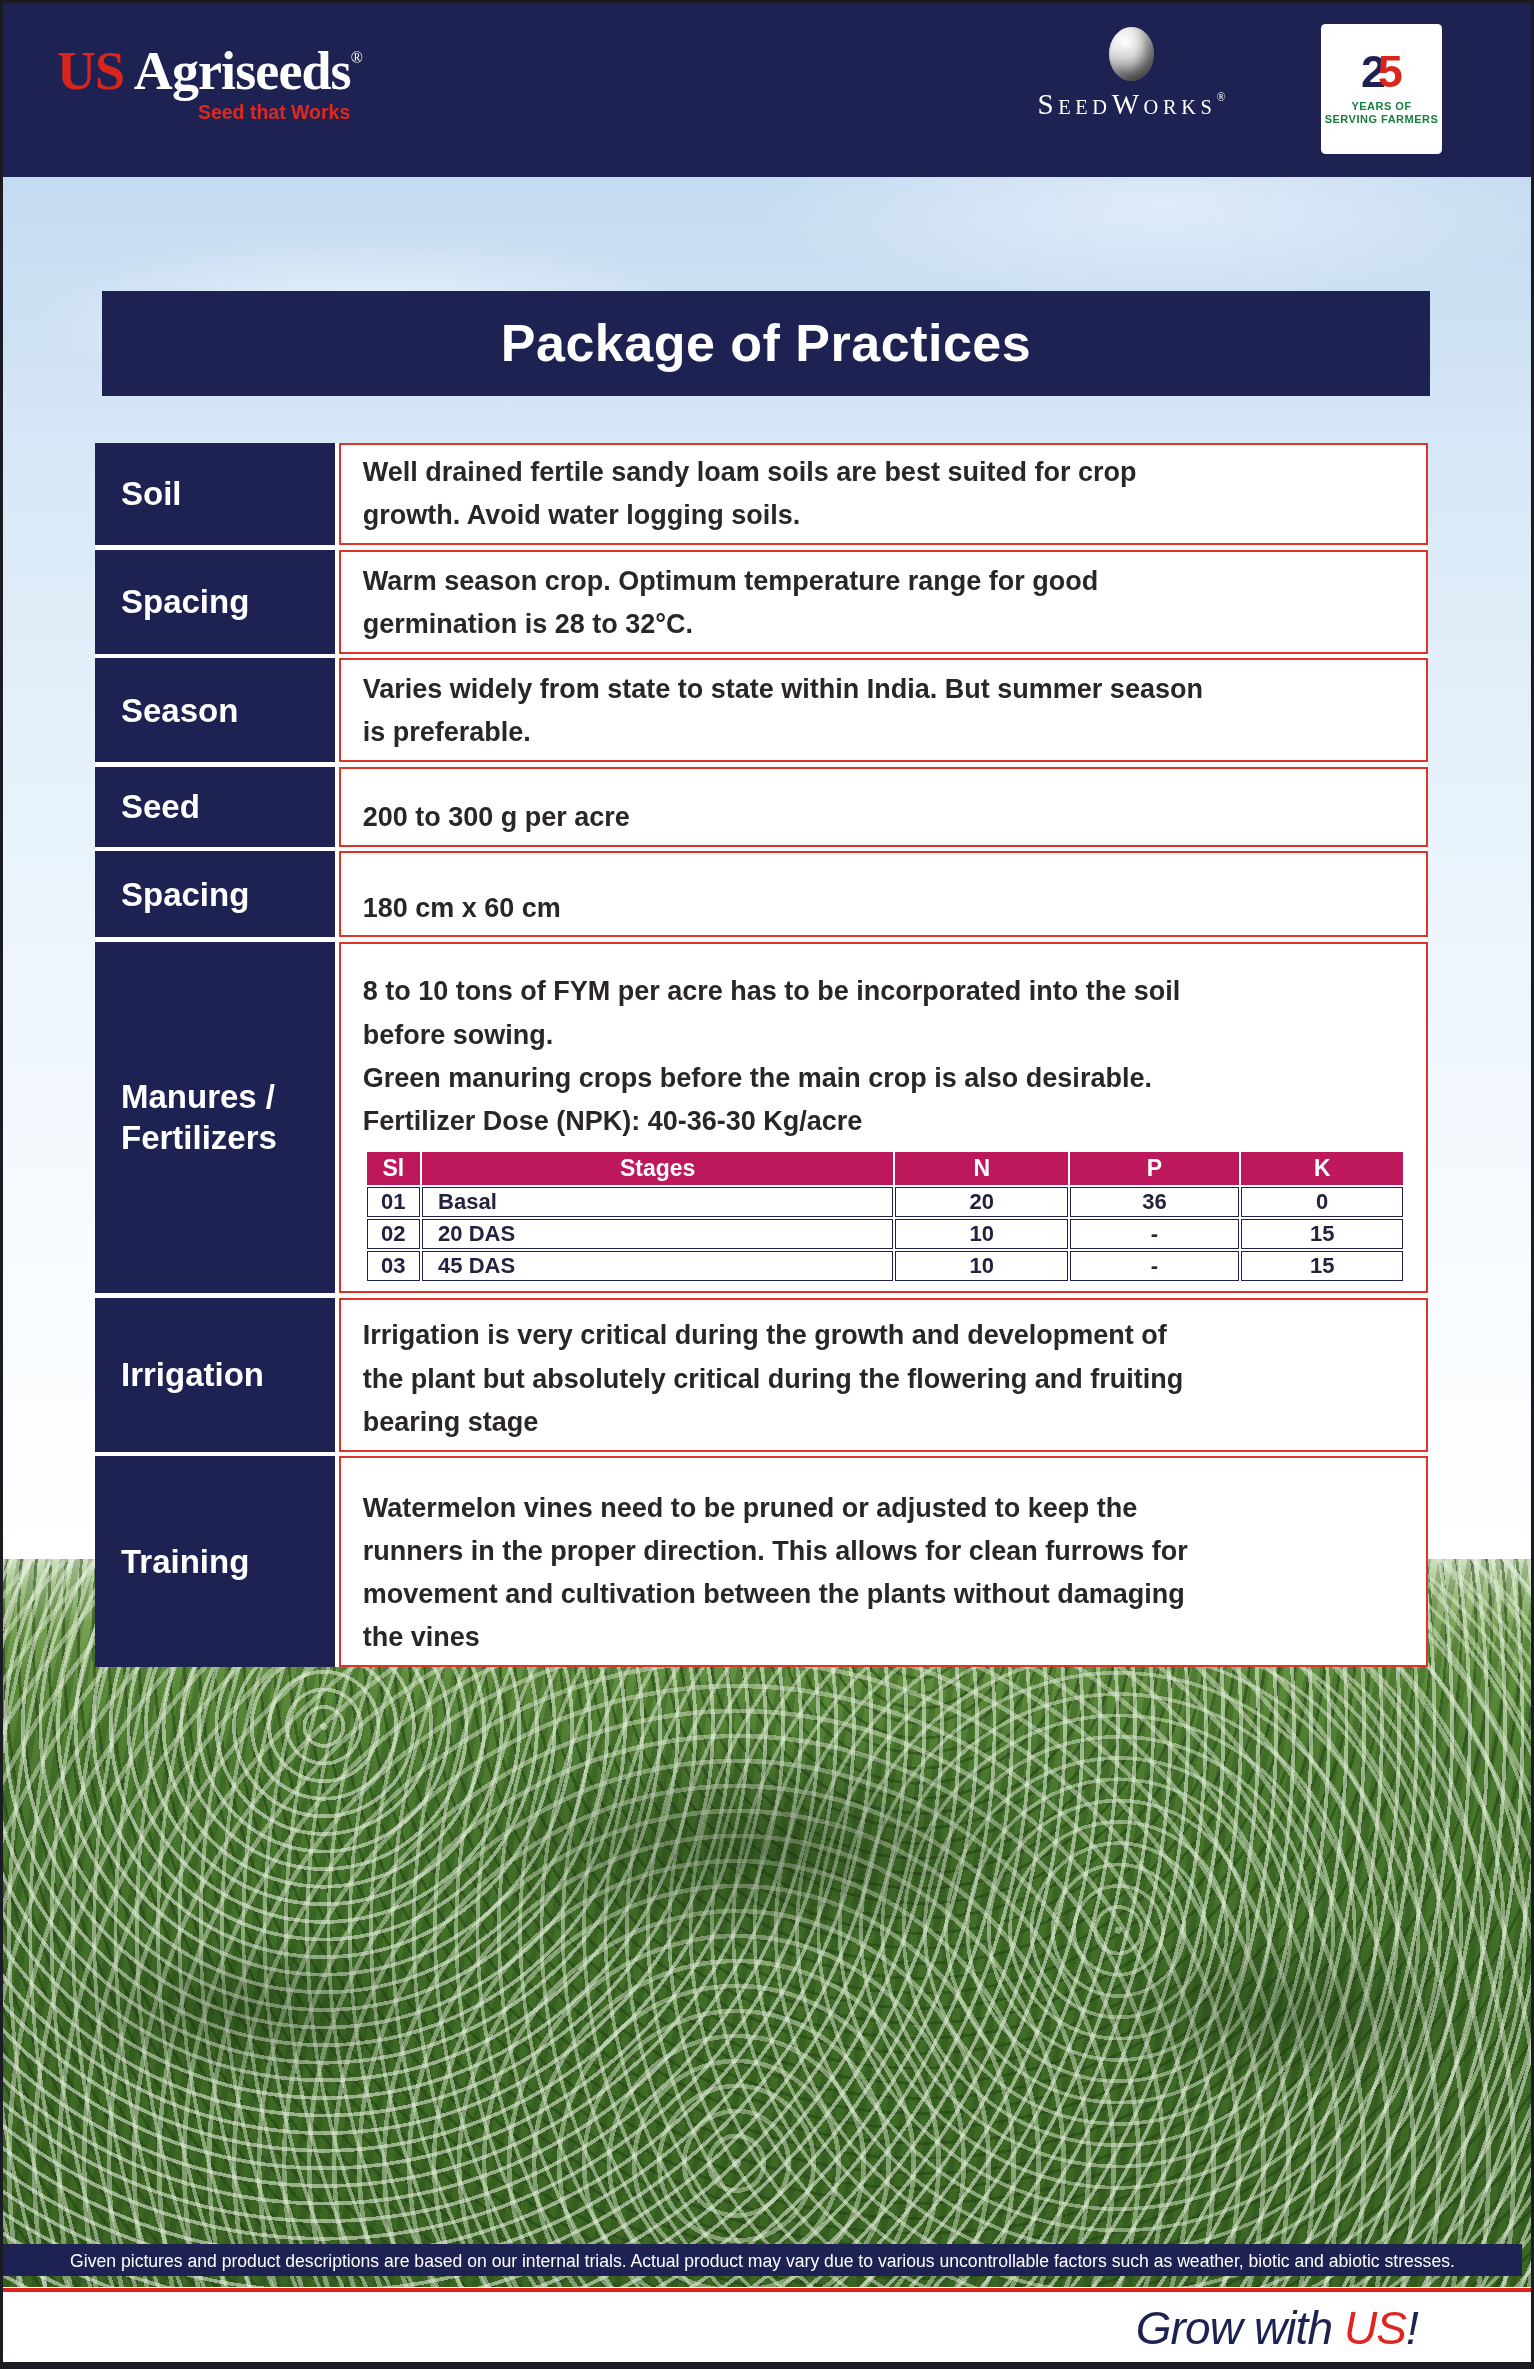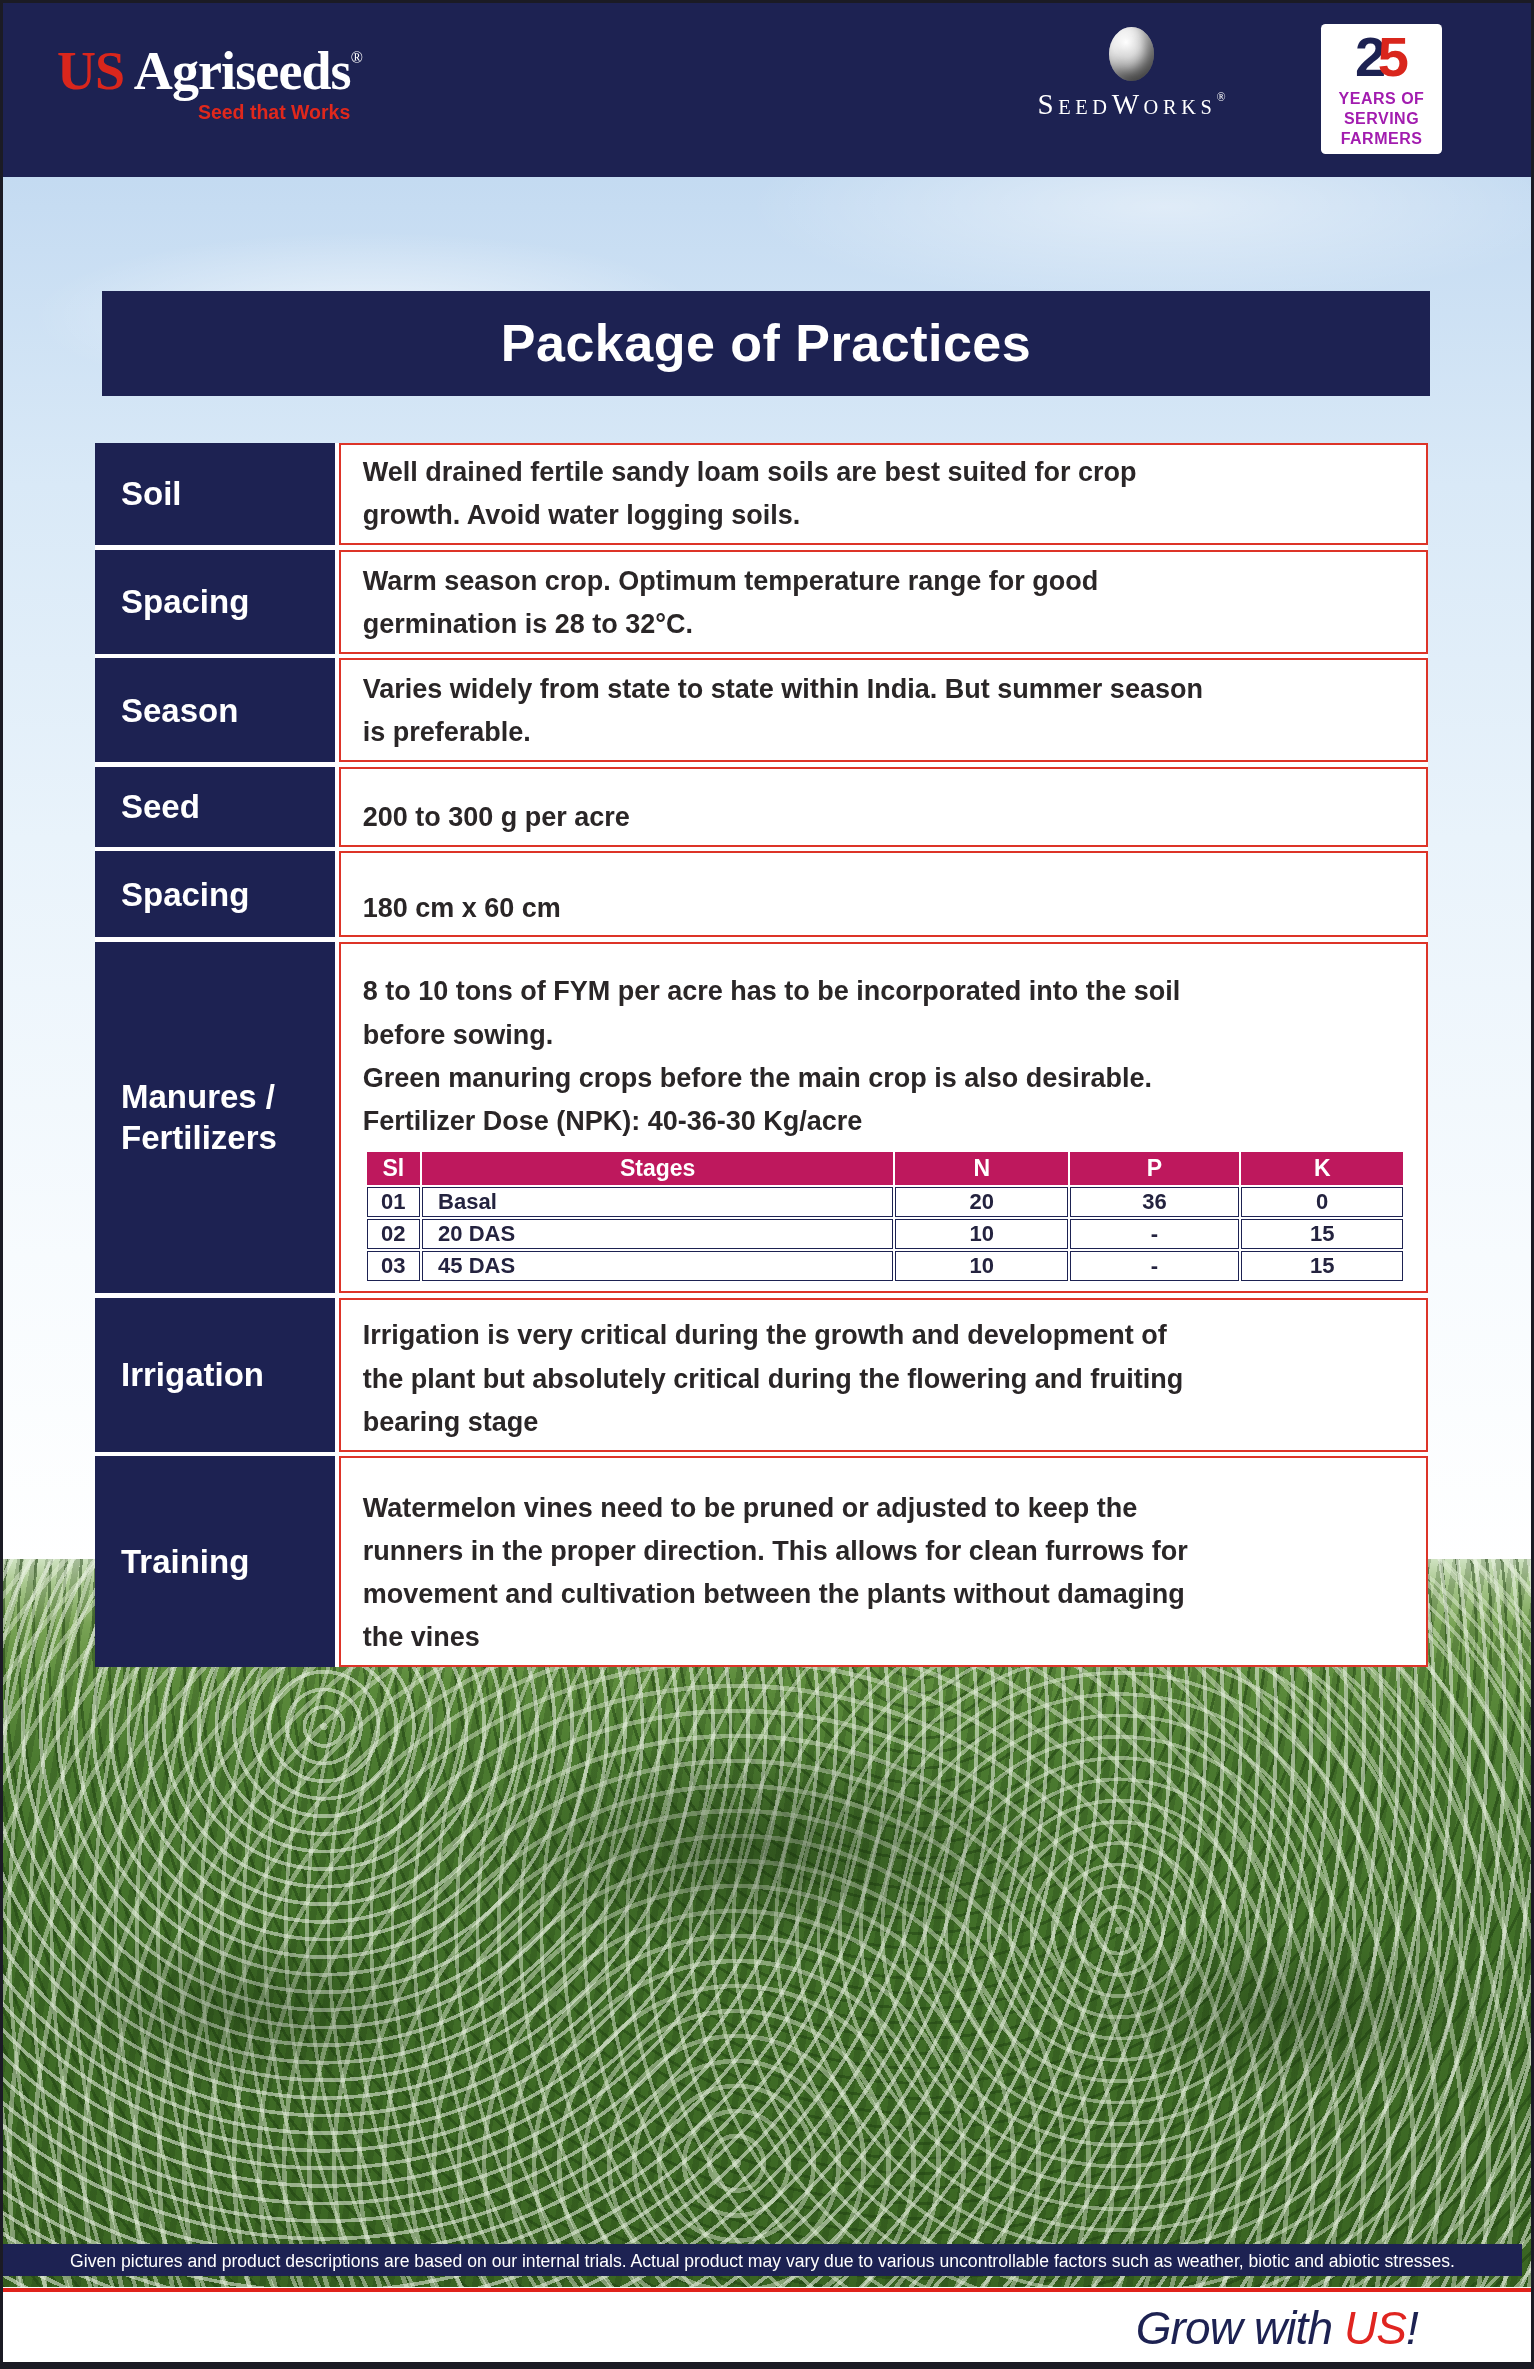--- a/index.html
+++ b/index.html
@@ -51,24 +51,24 @@
     background:radial-gradient(circle at 38% 28%, #ffffff 0%, #d8d8d8 30%, #9a9a9a 62%, #515151 100%);
     box-shadow:inset -6.5px -8.3px 11px rgba(0,0,0,.40), inset 5.6px 7.4px 9.3px rgba(255,255,255,.55);
   }
   .sw-text{color:#ffffff;font-family:"Liberation Serif",serif;font-size:20.4px;letter-spacing:4.6px;white-space:nowrap;}
   .sw-text .big{font-size:29px;}
   .sw-reg{font-size:12px;letter-spacing:0;vertical-align:13px;}
   .badge{
     position:absolute;left:1318px;top:21.3px;width:121px;height:130px;background:#ffffff;border-radius:4.6px;
     display:flex;flex-direction:column;align-items:center;justify-content:center;text-align:center;
   }
-  .badge-num{line-height:.95;font-weight:bold;font-size:56px;letter-spacing:-8.3px;padding-right:7.4px;}
+  .badge-num{line-height:.95;font-weight:bold;font-size:45px;letter-spacing:-8.3px;padding-right:7.4px;}
   .badge-num .two{color:#1d2252;}
   .badge-num .five{color:#d9261c;}
-  .badge-l1,.badge-l2{color:#a21caf;font-weight:bold;font-size:16px;letter-spacing:0.5px;line-height:1.25;}
+  .badge-l1,.badge-l2{color:#15803d;font-weight:bold;font-size:11px;letter-spacing:0.5px;line-height:1.25;}
   .badge-l1{margin-top:5.6px;}
   
   .title-bar{
     position:absolute;left:99px;top:288px;width:1328px;height:105px;background:#1d2252;
     color:#ffffff;font-weight:bold;font-size:52px;text-align:center;line-height:105px;letter-spacing:0.5px;
   }
   
   .pop-table{position:absolute;left:92px;top:440px;width:1333px;background:#ffffff;}
   .p-row{display:flex;margin-bottom:4.6px;}
   .p-row:last-child{margin-bottom:0;}

